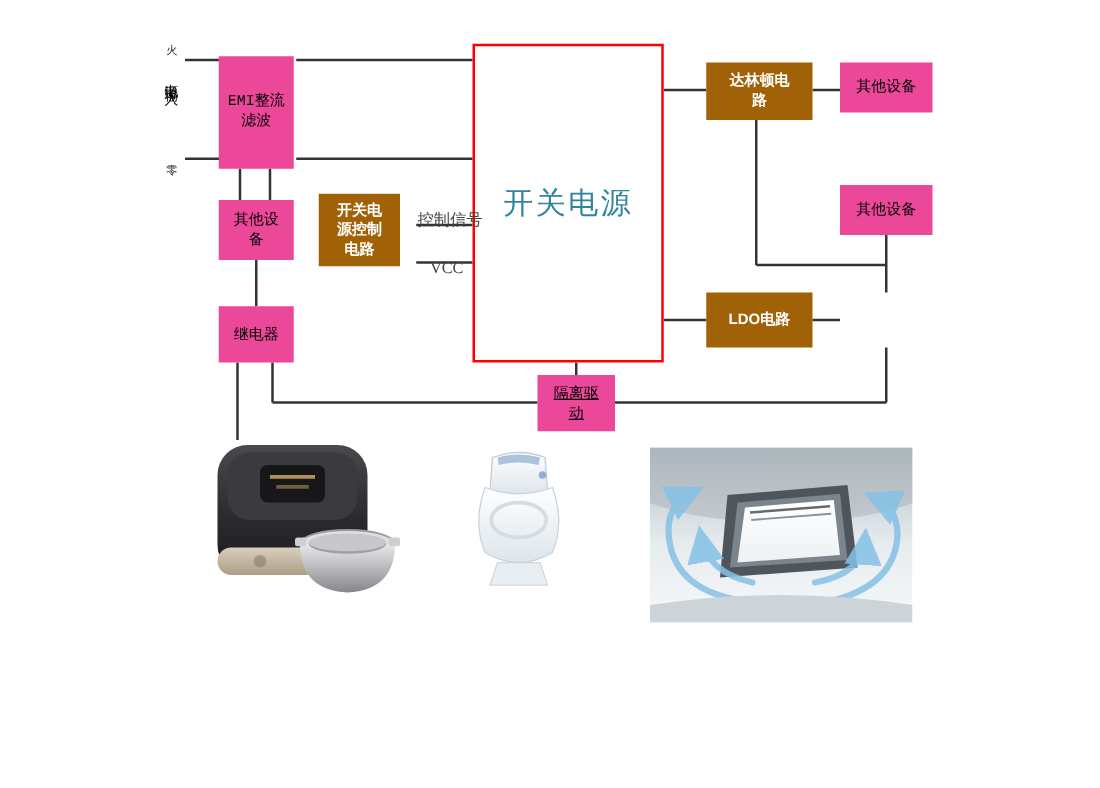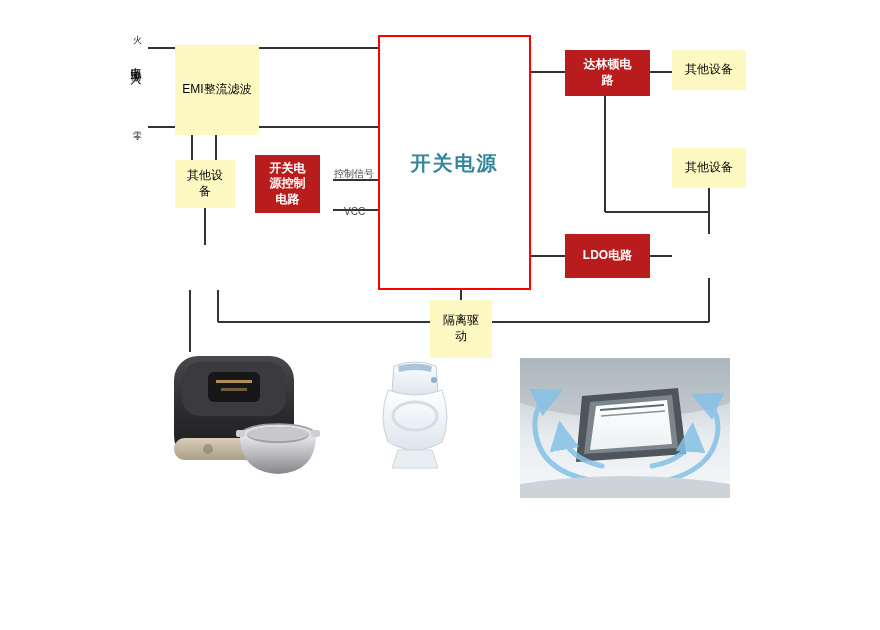--- a/index.html
+++ b/index.html
@@ -5,46 +5,46 @@
   * { box-sizing: border-box; margin: 0; padding: 0; }
   html,body { background:#fff; }
   body { font-family: "Liberation Sans", sans-serif; }
   .stage { position: relative; width: 880px; height: 630px; background:#fff; overflow:hidden; }
   .stage svg.wires { position:absolute; left:0; top:0; z-index:1; }
   .block {
     position:absolute; z-index:2;
     display:flex; align-items:center; justify-content:center;
     text-align:center; font-size:12px; line-height:1.3; color:#000;
   }
-  .gray { background:#fef9c3; }
-  .blue { background:#b91c1c; color:#fff; font-weight:bold; }
+  .gray { background:#ec4899; }
+  .blue { background:#a16207; color:#fff; font-weight:bold; }
   .smps {
     background:#fff; border:2px solid #FF0000;
-    color:#31859C; font-size:20px; font-weight:bold; letter-spacing:2px;
+    color:#31859C; font-size:24px; font-weight:normal; letter-spacing:2px;
   }
   .vlabel {
     position:absolute; z-index:2; writing-mode:vertical-rl; text-orientation:upright;
     font-size:11px; color:#000; letter-spacing:2px;
   }
   .tiny { position:absolute; z-index:2; font-size:9px; color:#222; }
-  .siglabel { position:absolute; z-index:3; font-size:10px; color:#444; white-space:nowrap; }
+  .siglabel { position:absolute; z-index:3; font-size:13px; color:#444; white-space:nowrap;font-family:Liberation Serif, serif; }
   .photo { position:absolute; z-index:2; }
 
   
-  .b-emi   { left:175px; top:45px;  width:84px; height:90px; padding:0 4px; }
+  .b-emi   { left:175px; top:45px;  width:60px; height:90px; padding:0 4px;font-family:Liberation Mono, monospace; }
   .b-oleft { left:175px; top:160px; width:60px; height:48px; padding:0 8px; }
   .b-relay { left:175px; top:245px; width:60px; height:45px; padding:0 8px; }
   .b-ctrl  { left:255px; top:155px; width:65px; height:58px; padding:0 10px; }
   .b-smps  { left:378px; top:35px;  width:153px; height:255px; }
   .b-darl  { left:565px; top:50px;  width:85px; height:46px; padding:0 14px; }
   .b-otr   { left:672px; top:50px;  width:74px; height:40px; padding:0 6px; }
   .b-omr   { left:672px; top:148px; width:74px; height:40px; padding:0 6px; }
   .b-ldo   { left:565px; top:234px; width:85px; height:44px; padding:0 6px; }
   .b-mcu   { left:672px; top:234px; width:74px; height:44px; padding:0 6px; }
-  .b-iso   { left:430px; top:300px; width:62px; height:58px; padding:0 9px; }
+  .b-iso   { left:430px; top:300px; width:62px; height:45px; padding:0 9px;text-decoration:underline; }
 
   .p-cooker { left:160px; top:350px; }
   .p-toilet { left:368px; top:358px; }
   .p-bath   { left:520px; top:358px; }
 </style>
 </head>
 <body>
 
 <div class="stage">
 
@@ -74,20 +74,21 @@
       <line x1="333" y1="210" x2="379" y2="210"></line>
     </g>
   </svg>
 
   <span class="tiny" style="left:133px; top:34px;">火</span>
   <span class="vlabel" style="left:128px; top:58px;">电源输入</span>
   <span class="tiny" style="left:133px; top:130px;">零</span>
 
   <div class="block gray b-emi">EMI整流滤波</div>
   <div class="block gray b-oleft">其他设备</div>
+  <div class="block gray b-relay">继电器</div>
   <div class="block blue b-ctrl">开关电源控制电路</div>
   <div class="block smps b-smps">开关电源</div>
   <div class="block blue b-darl">达林顿电路</div>
   <div class="block gray b-otr">其他设备</div>
   <div class="block gray b-omr">其他设备</div>
   <div class="block blue b-ldo">LDO电路</div>
   <div class="block gray b-iso">隔离驱动</div>
 
   <span class="siglabel" style="left:334px; top:167px;">控制信号</span>
   <span class="siglabel" style="left:344px; top:206px;">VCC</span>

